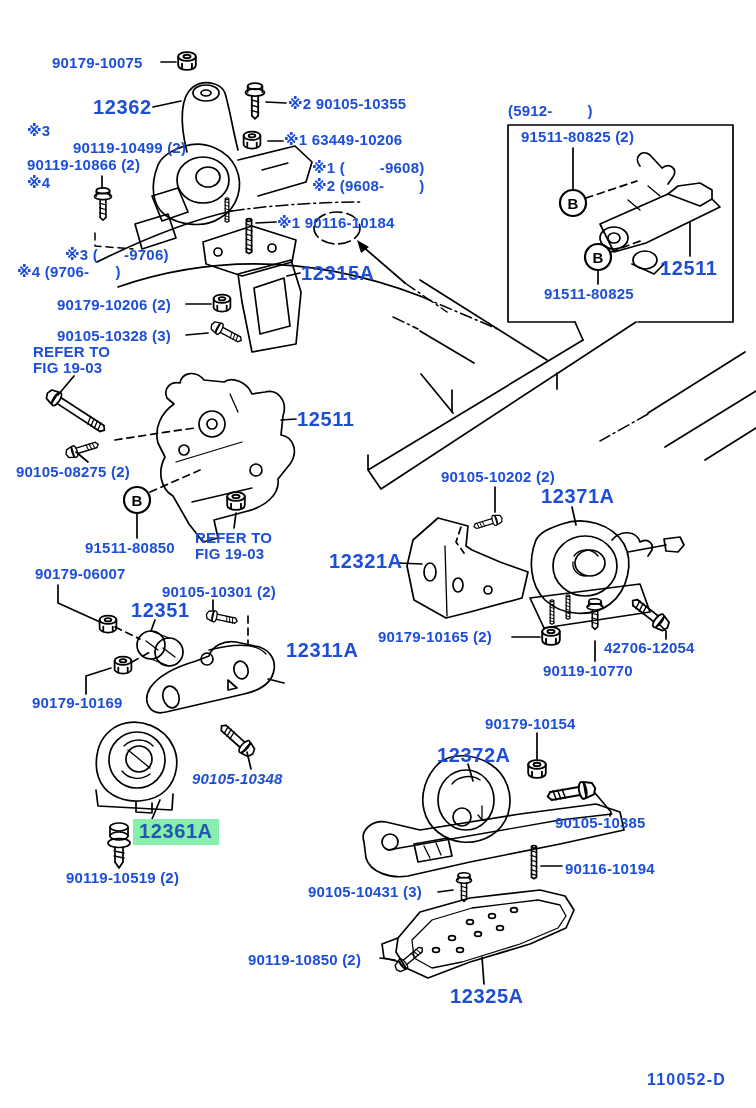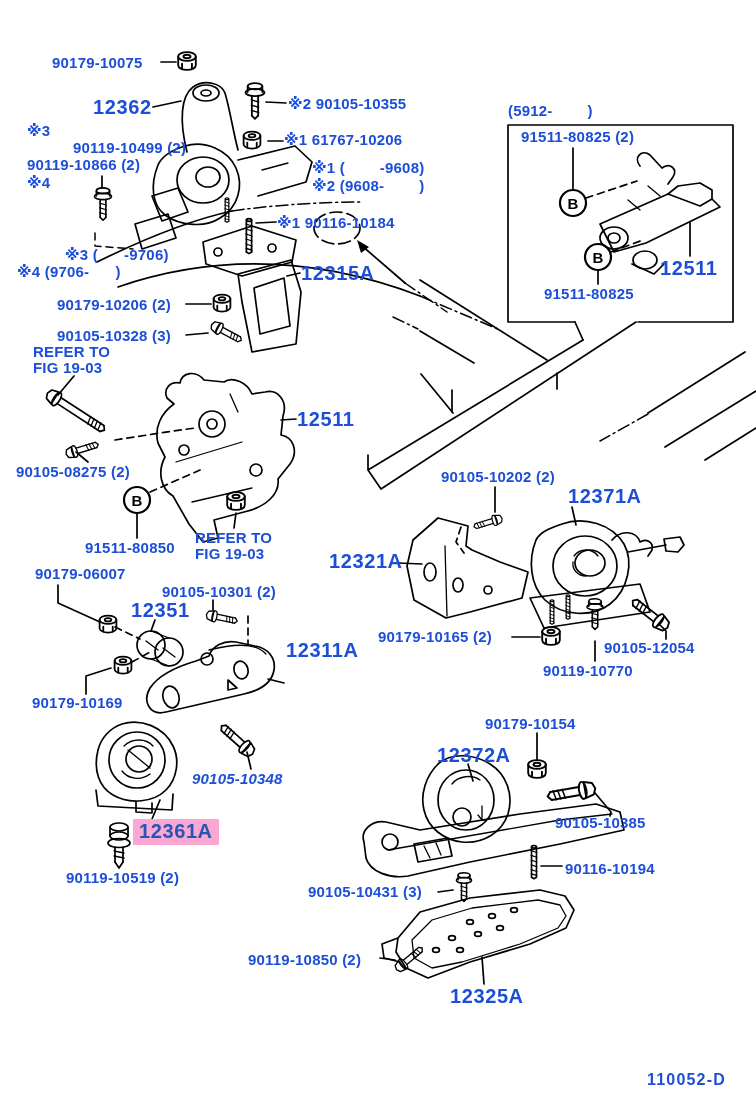--- a/index.html
+++ b/index.html
@@ -11,21 +11,21 @@
   svg.art .thin{stroke-width:1.3;}
   svg.art .thick{stroke-width:2.2;}
   svg.art .dash{stroke-dasharray:7 5;stroke-width:1.5;}
   svg.art .dashdot{stroke-dasharray:12 4 2 4;stroke-width:1.5;}
   svg.art .fill{fill:#000;stroke:none;}
   svg.art text{fill:#000;stroke:none;font-weight:bold;font-size:15px;
      font-family:"Liberation Sans","DejaVu Sans",sans-serif;text-anchor:middle;}
   .lbl{position:absolute;font-weight:bold;font-size:15px;line-height:1.05;color:#1d4ed8;
        white-space:pre;letter-spacing:0.2px;}
   .lg{font-size:20px;letter-spacing:0.6px;}
-  .hl{background:#f9a8d4;color:#2456b5;padding:2px 6px 3px 6px;}
+  .hl{background:#86efac;color:#2456b5;padding:2px 6px 3px 6px;}
   .doc{font-size:16px;letter-spacing:1.2px;}
 </style>
 </head>
 <body>
 
 <div class="stage">
 
 <svg class="art" width="756" height="1108" viewBox="0 0 756 1108">
   <defs>
     <g id="nut">
@@ -299,21 +299,21 @@
   </g>
 </svg>
 
   <div class="lbl" style="left:52px;top:55px;">90179-10075</div>
   <div class="lbl lg" style="left:93px;top:97px;">12362</div>
   <div class="lbl" style="left:27px;top:123px;">※3</div>
   <div class="lbl" style="left:27px;top:140px;margin-left:46px;">90119-10499 (2)</div>
   <div class="lbl" style="left:27px;top:157px;">90119-10866 (2)</div>
   <div class="lbl" style="left:27px;top:175px;">※4</div>
   <div class="lbl" style="left:288px;top:96px;">※2 90105-10355</div>
-  <div class="lbl" style="left:284px;top:132px;">※1 61767-10206</div>
+  <div class="lbl" style="left:284px;top:132px;">※1 63449-10206</div>
   <div class="lbl" style="left:312px;top:160px;">※1 (        -9608)</div>
   <div class="lbl" style="left:312px;top:178px;">※2 (9608-        )</div>
   <div class="lbl" style="left:277px;top:215px;">※1 90116-10184</div>
   <div class="lbl" style="left:27px;top:247px;margin-left:38px;">※3 (      -9706)</div>
   <div class="lbl" style="left:17px;top:264px;">※4 (9706-      )</div>
   <div class="lbl lg" style="left:301px;top:263px;">12315A</div>
   <div class="lbl" style="left:57px;top:297px;">90179-10206 (2)</div>
   <div class="lbl" style="left:57px;top:328px;">90105-10328 (3)</div>
   <div class="lbl" style="left:33px;top:344px;">REFER TO</div>
   <div class="lbl" style="left:33px;top:360px;">FIG 19-03</div>
@@ -324,25 +324,25 @@
   <div class="lbl lg" style="left:297px;top:409px;">12511</div>
   <div class="lbl" style="left:16px;top:464px;">90105-08275 (2)</div>
   <div class="lbl" style="left:85px;top:540px;">91511-80850</div>
   <div class="lbl" style="left:195px;top:530px;">REFER TO</div>
   <div class="lbl" style="left:195px;top:546px;">FIG 19-03</div>
   <div class="lbl" style="left:35px;top:566px;">90179-06007</div>
   <div class="lbl lg" style="left:329px;top:551px;">12321A</div>
   <div class="lbl" style="left:162px;top:584px;">90105-10301 (2)</div>
   <div class="lbl lg" style="left:131px;top:600px;">12351</div>
   <div class="lbl" style="left:441px;top:469px;">90105-10202 (2)</div>
-  <div class="lbl lg" style="left:541px;top:486px;margin-left:27px;">12371A</div>
+  <div class="lbl lg" style="left:541px;top:486px;">12371A</div>
   <div class="lbl" style="left:32px;top:695px;">90179-10169</div>
   <div class="lbl lg" style="left:286px;top:640px;">12311A</div>
   <div class="lbl" style="left:378px;top:629px;">90179-10165 (2)</div>
-  <div class="lbl" style="left:604px;top:640px;">90105-12054</div>
+  <div class="lbl" style="left:604px;top:640px;">42706-12054</div>
   <div class="lbl" style="left:543px;top:663px;">90119-10770</div>
   <div class="lbl" style="left:192px;top:771px;font-style:italic;">90105-10348</div>
   <div class="lbl" style="left:485px;top:716px;">90179-10154</div>
   <div class="lbl lg" style="left:437px;top:745px;">12372A</div>
   <div class="lbl" style="left:555px;top:815px;">90105-10385</div>
   <div class="lbl lg hl" style="left:133px;top:819px;">12361A</div>
   <div class="lbl" style="left:565px;top:861px;">90116-10194</div>
   <div class="lbl" style="left:66px;top:870px;">90119-10519 (2)</div>
   <div class="lbl" style="left:308px;top:884px;">90105-10431 (3)</div>
   <div class="lbl" style="left:248px;top:952px;">90119-10850 (2)</div>

